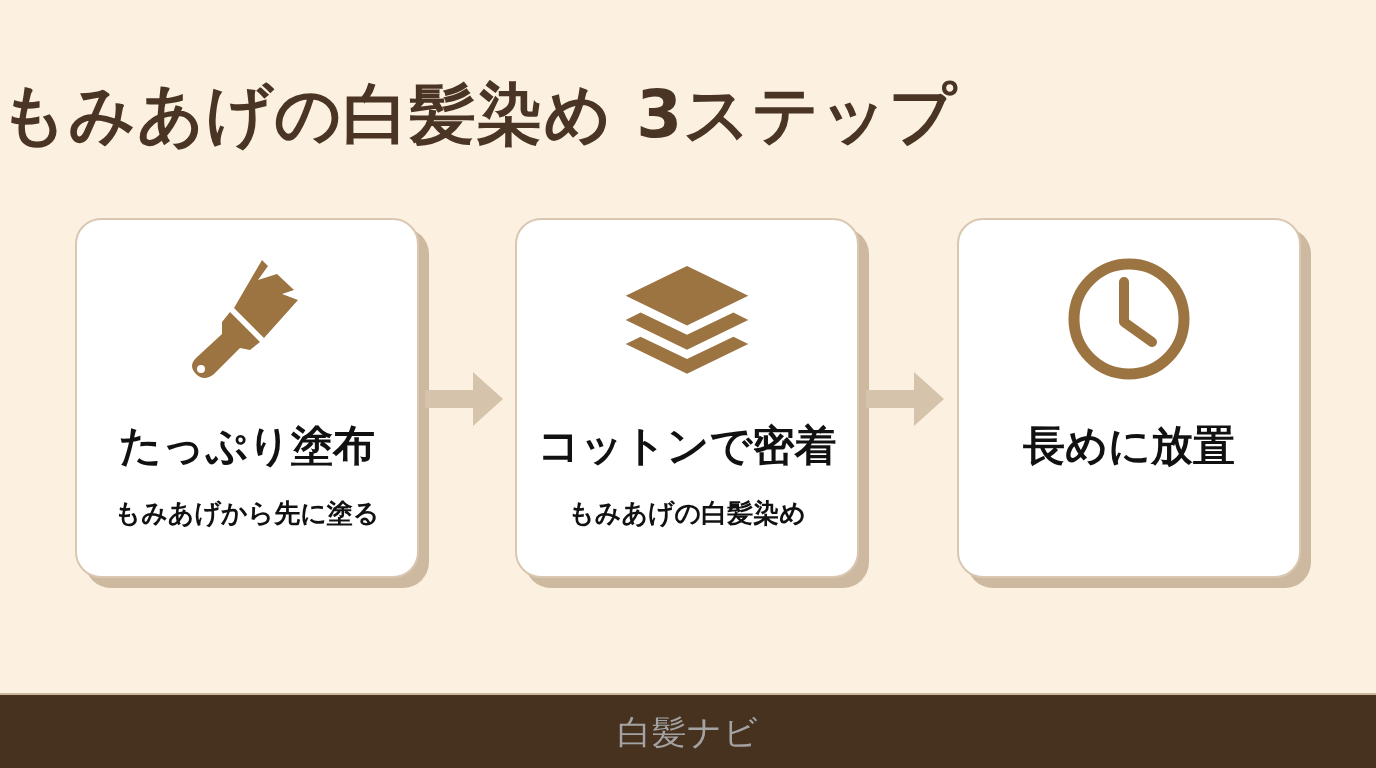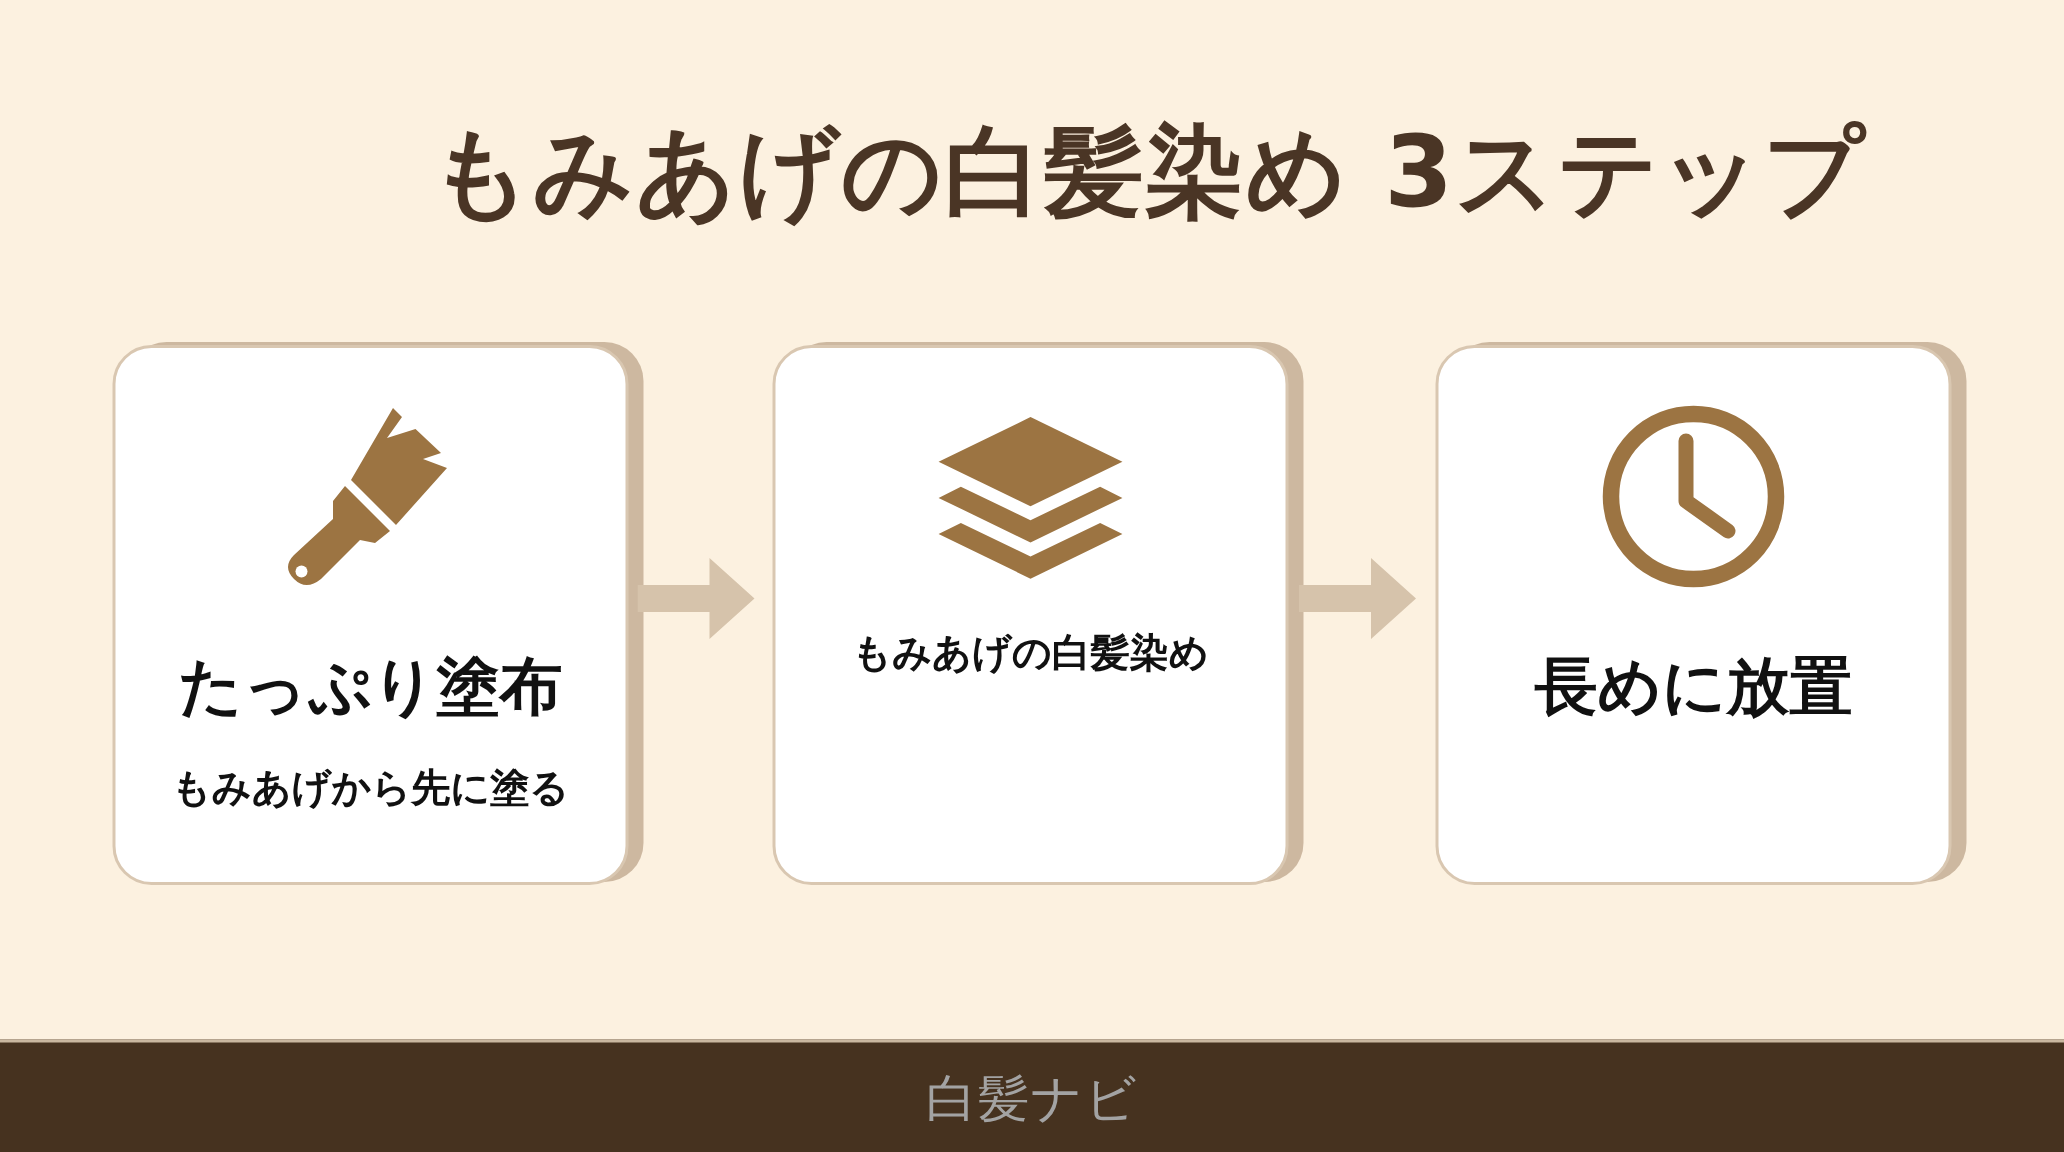--- a/index.html
+++ b/index.html
@@ -2,30 +2,30 @@
 <html><head>
 <meta charset="utf-8">
 <style>
   html, body { margin:0; padding:0; }
   body {
     width:1376px; height:768px; overflow:hidden; position:relative;
     background:#fcf1e0;
     font-family:"DejaVu Sans", "Liberation Sans", sans-serif;
   }
   .title {
-    position:absolute; left:0; top:70px; width:1244px; text-align:right;
+    position:absolute; left:0; top:70px; width:1244px; text-align:left;
     font-size:66px; font-weight:bold; color:#4a3525; letter-spacing:1px;
   }
   .card-wrap { position:absolute; top:218px; width:344px; height:360px; }
   .card-shadow {
     position:absolute; left:10px; top:10px; width:344px; height:360px;
     background:#cdb8a0; border-radius:26px;
   }
   .card {
-    position:absolute; left:0; top:12px; width:340px; height:356px;
+    position:absolute; left:0; top:0; width:340px; height:356px;
     background:#ffffff; border:2px solid #d9c7b1; border-radius:26px;
     display:flex; flex-direction:column; align-items:center;
   }
   .icon { margin-top:34px; width:130px; height:130px; display:flex; align-items:center; justify-content:center; }
   .step-title { margin-top:34px; font-size:42px; font-weight:bold; color:#111; white-space:nowrap; }
   .step-sub { margin-top:22px; font-size:26px; font-weight:bold; color:#111; white-space:nowrap; }
   .arrow { position:absolute; top:368px; width:80px; height:62px; }
   .footer {
     position:absolute; left:0; top:693px; width:1376px; height:75px;
     background:#46321f; border-top:2px solid #c9b79f;
@@ -66,20 +66,21 @@
   <div class="card">
     <div class="icon">
       <svg width="140" height="130" viewBox="0 0 140 130">
         <g fill="#9c7442">
           <polygon points="70,8 136,40 70,72 4,40"></polygon>
           <polygon points="20,58 70,82 120,58 136,66 70,98 4,66"></polygon>
           <polygon points="20,84 70,108 120,84 136,92 70,124 4,92"></polygon>
         </g>
       </svg>
     </div>
+    <div class="step-title">コットンで密着</div>
     <div class="step-sub">もみあげの白髪染め</div>
   </div>
 </div>
 
 <div class="arrow" style="left:866px;">
   <svg width="80" height="62" viewBox="0 0 80 62">
     <path d="M0 22 L48 22 L48 4 L78 31 L48 58 L48 40 L0 40 Z" fill="#d6c3ab"></path>
   </svg>
 </div>
 

